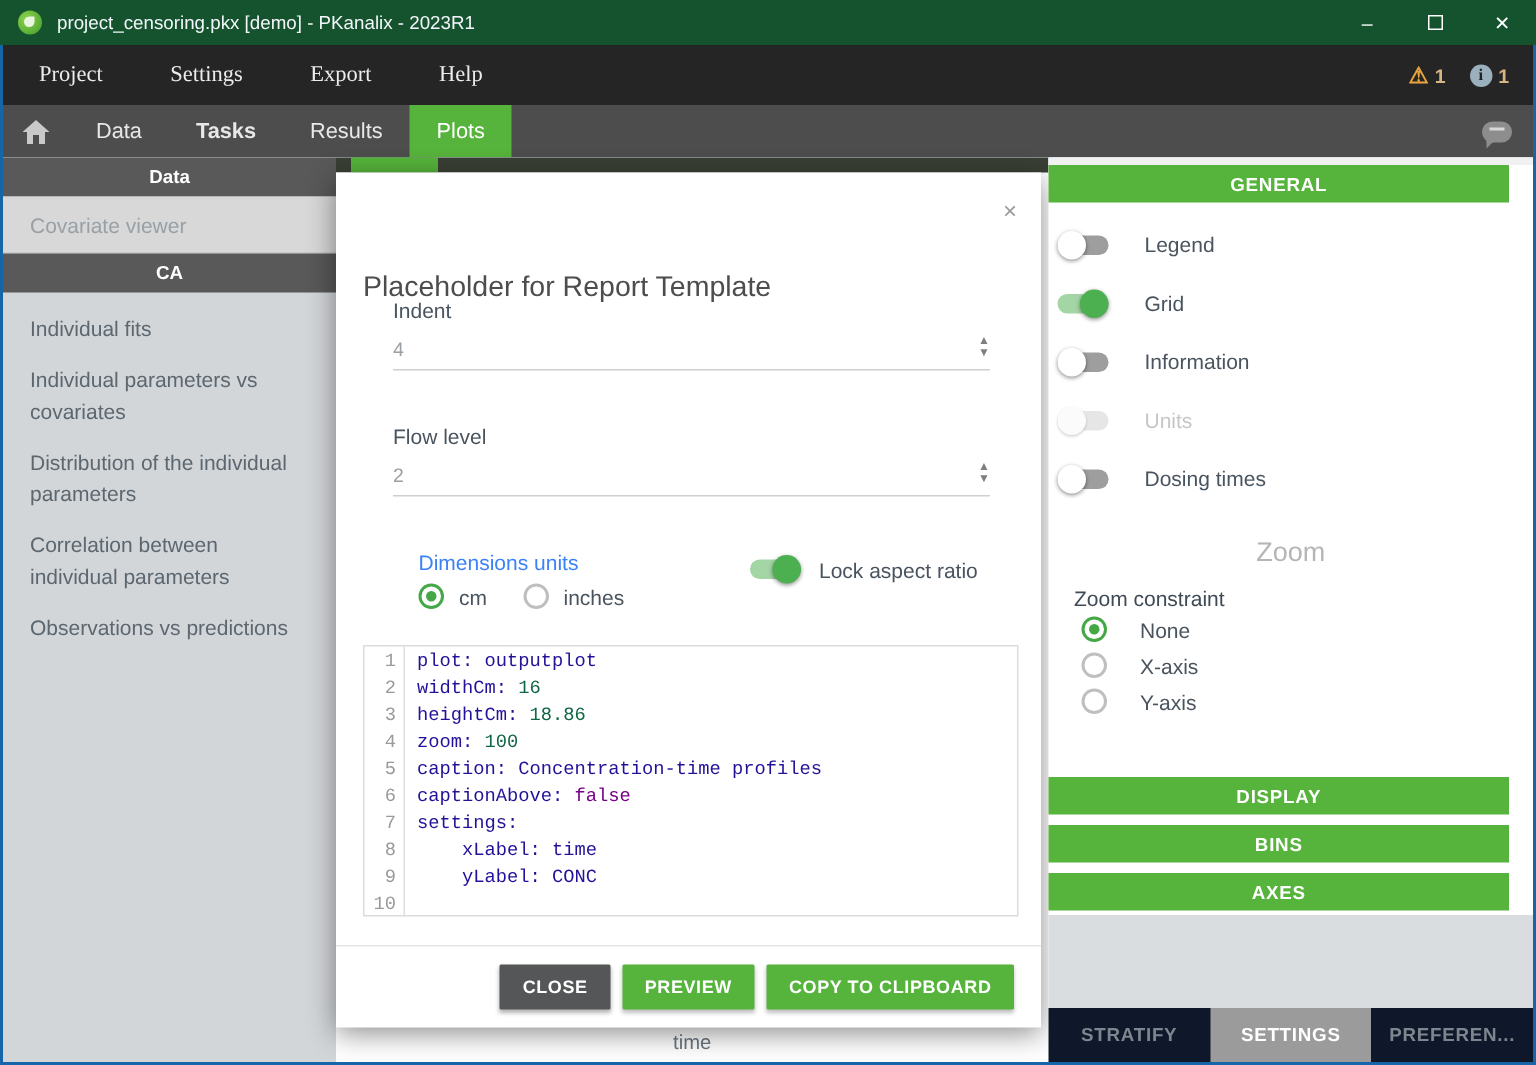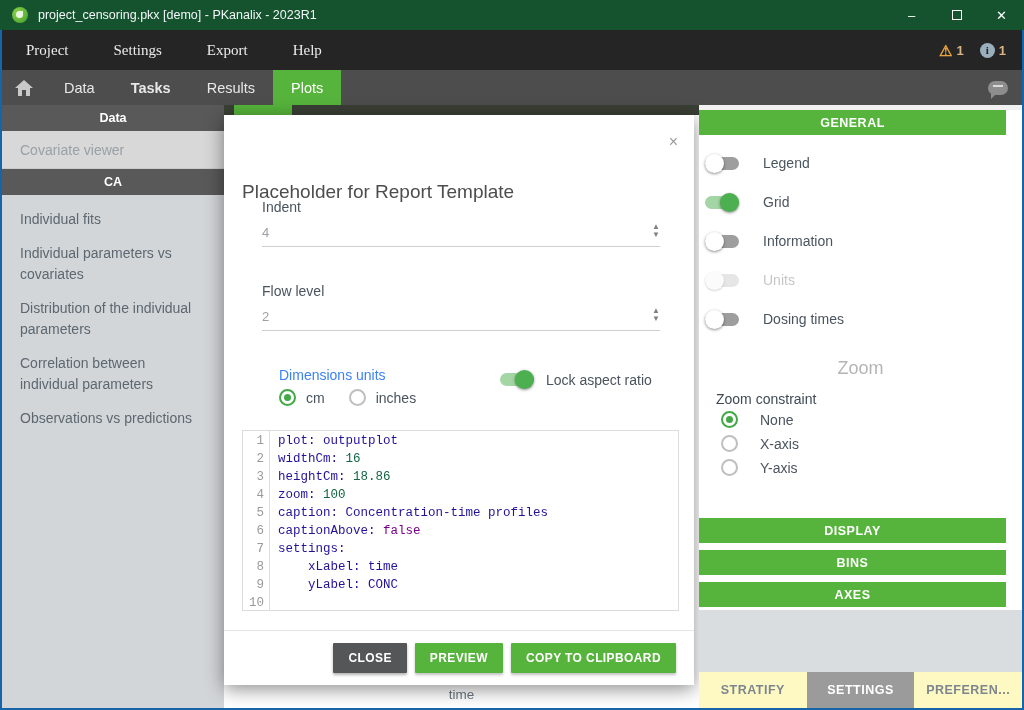--- a/index.html
+++ b/index.html
@@ -99,21 +99,21 @@
   .sect-bar { position:absolute; left:0; right:16px; height:25px; background:#56b33b; color:#fff; font-size:12.5px; font-weight:bold; letter-spacing:.5px; display:flex; align-items:center; justify-content:center; }
   .toggles { position:absolute; top:23px; left:0; right:0; padding:25px 0 0 6px; }
   .toggle-row { display:flex; align-items:center; gap:24px; height:20px; margin-bottom:19px; }
   .toggle-label { font-size:14px; color:#4a545e; }
   .toggle-row.disabled .toggle-label { color:#c6c6c6; }
   .zoom-heading { position:absolute; top:253px; left:0; right:0; text-align:center; font-size:18px; color:#b5b5b5; }
   .zc-label { position:absolute; top:286px; left:17px; font-size:14px; color:#3f4a54; }
   .zc-radios { position:absolute; top:306px; left:22px; }
   .zc-row { display:flex; align-items:center; gap:22px; margin-bottom:7px; }
   .panel-grayzone { position:absolute; top:505px; left:0; right:0; height:62px; background:#dadde0; }
-  .panel-tabs { position:absolute; left:0; right:0; top:567px; bottom:0; display:flex; background:#fef9c3; }
+  .panel-tabs { position:absolute; left:0; right:0; top:567px; bottom:0; display:flex; background:#0f172a; }
   .panel-tab { flex:1; display:flex; align-items:center; justify-content:center; font-size:12.5px; font-weight:bold; letter-spacing:.5px; color:#7d868e; }
   .panel-tab.active { background:#9b9b9b; color:#fff; }
 </style>
 </head>
 <body>
 
 <div class="window">
 
   <div class="titlebar">
     <div class="app-icon"></div>

